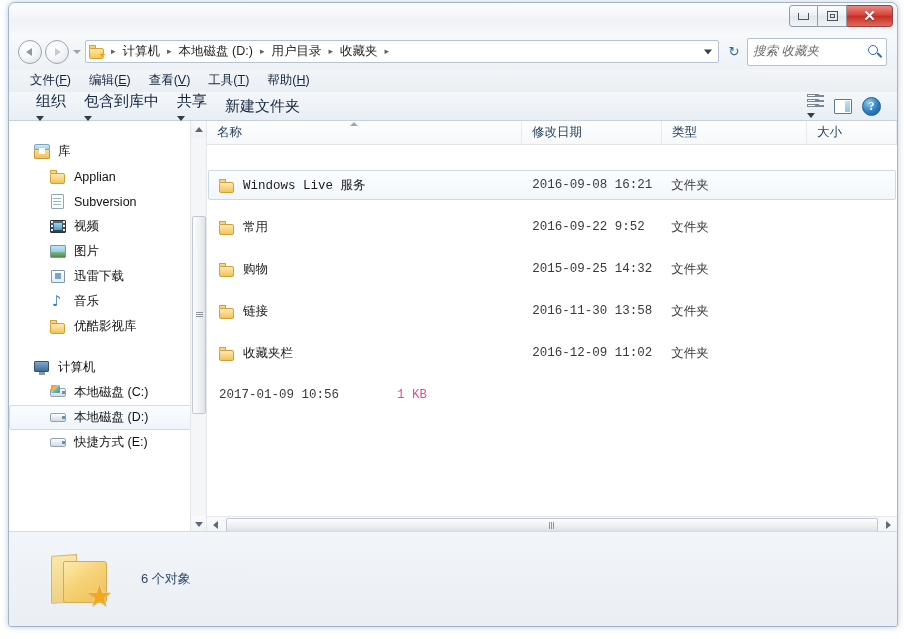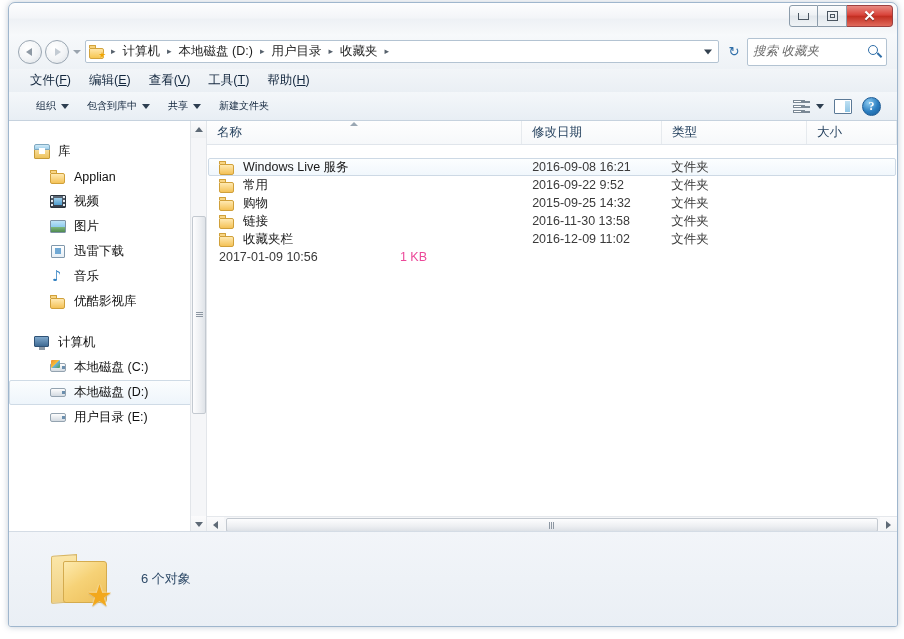--- a/index.html
+++ b/index.html
@@ -174,23 +174,23 @@
 
   
   #toolbar {
     position: absolute; left: 0; top: 89px;
     width: 100%; height: 29px;
     background: linear-gradient(to bottom, #f4f7fa 0%, #e8eef4 100%);
     border-bottom: 1px solid #c6d2de;
     display: flex; align-items: center;
   }
   .tb-btn {
-    font-size: 10px; color: #12263d;
-    display: flex; align-items: center; gap: 5px;
-    padding: 3px 9px; white-space: nowrap;
+    font-size: 15px; color: #12263d;
+    display: flex; gap: 5px;
+    padding: 3px 9px; white-space: nowrap; flex-direction: column;
   }
   .tb-btn:first-child { margin-left: 18px; }
   .caret {
     width: 0; height: 0;
     border-left: 4px solid transparent;
     border-right: 4px solid transparent;
     border-top: 5px solid #2d3e50;
   }
   .tb-right { margin-left: auto; display: flex; align-items: center; gap: 10px; padding-right: 16px; }
   .icon-views { width: 17px; height: 13px; position: relative; }
@@ -348,23 +348,24 @@
   .col-type { width: 145px; }
   .col-size { width: 90px; }
   .sort-arrow {
     position: absolute; left: 143px; top: 1px;
     width: 0; height: 0;
     border-left: 4px solid transparent;
     border-right: 4px solid transparent;
     border-bottom: 4px solid #9aa7b3;
   }
   .file-row {
-    height: 18px; display: flex; align-items: center;
+    height: 30px; display: flex; align-items: center;
     border: 1px solid transparent;
-    margin: 0 1px;
+    margin: 12px 1px;
+    font-family: Liberation Mono, monospace;
   }
   .file-row.hovered {
     border: 1px solid #cdd9e5;
     background: linear-gradient(to bottom,#fcfeff,#f1f7fc);
     border-radius: 2px;
   }
   .cell { font-size: 12.5px; color: #1a1a1a; white-space: nowrap; overflow: hidden; }
   .cell-name { width: 315px; display: flex; align-items: center; gap: 7px; padding-left: 10px; }
   .cell-date { width: 140px; padding-left: 10px; color: #3a3a3a; }
   .cell-type { width: 145px; padding-left: 10px; color: #3a3a3a; }
@@ -530,20 +531,29 @@
         </div>
 
         <div class="nav-row child">
           <span class="ico ico-folder">
               <span class="fd"></span>
               <span class="fdt"></span>
             </span>
           <span class="nav-label">Applian</span>
         </div>
         <div class="nav-row child">
+          <span class="ico ico-doc">
+            <span class="pg"></span>
+              <span class="ln" style="top:4px;"></span>
+              <span class="ln" style="top:7px;"></span>
+              <span class="ln" style="top:10px;"></span>
+          </span>
+          <span class="nav-label">Subversion</span>
+        </div>
+        <div class="nav-row child">
           <span class="ico ico-video">
             <span class="vbox"></span>
               <span class="vscr"></span>
             <span class="vfilm" style="left:1px;top:2px;"></span>
               <span class="vfilm" style="left:1px;top:6px;"></span>
               <span class="vfilm" style="left:1px;top:10px;"></span>
             <span class="vfilm" style="left:13px;top:2px;"></span>
               <span class="vfilm" style="left:13px;top:6px;"></span>
               <span class="vfilm" style="left:13px;top:10px;"></span>
           </span>
@@ -602,21 +612,21 @@
             <span class="dv"></span>
               <span class="dvled"></span>
           </span>
           <span class="nav-label">本地磁盘 (D:)</span>
         </div>
         <div class="nav-row child">
           <span class="ico ico-drive">
             <span class="dv"></span>
               <span class="dvled"></span>
           </span>
-          <span class="nav-label">用户目录 (E:)</span>
+          <span class="nav-label">快捷方式 (E:)</span>
         </div>
       </div>
 
       <div id="nav-scroll">
         <div class="sb-arrow up">
           <span class="tri-up"></span>
         </div>
         <div id="nav-thumb">
           <span class="grip"></span>
         </div>

